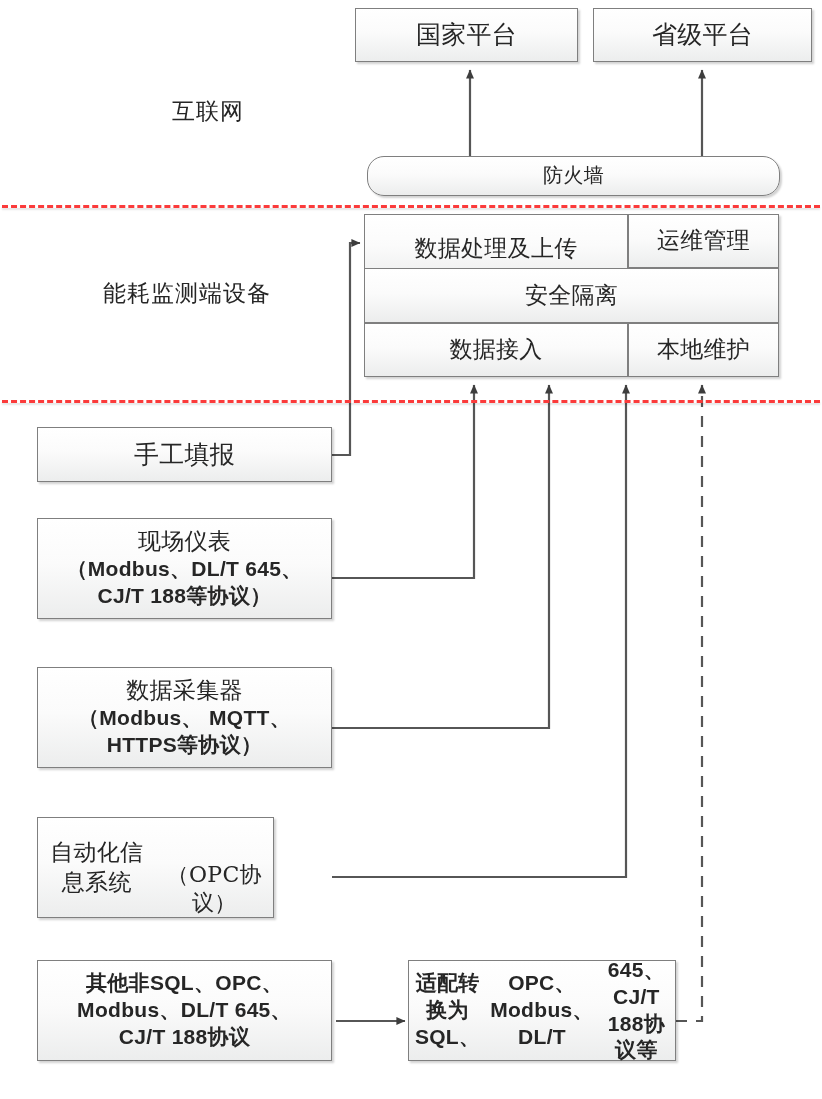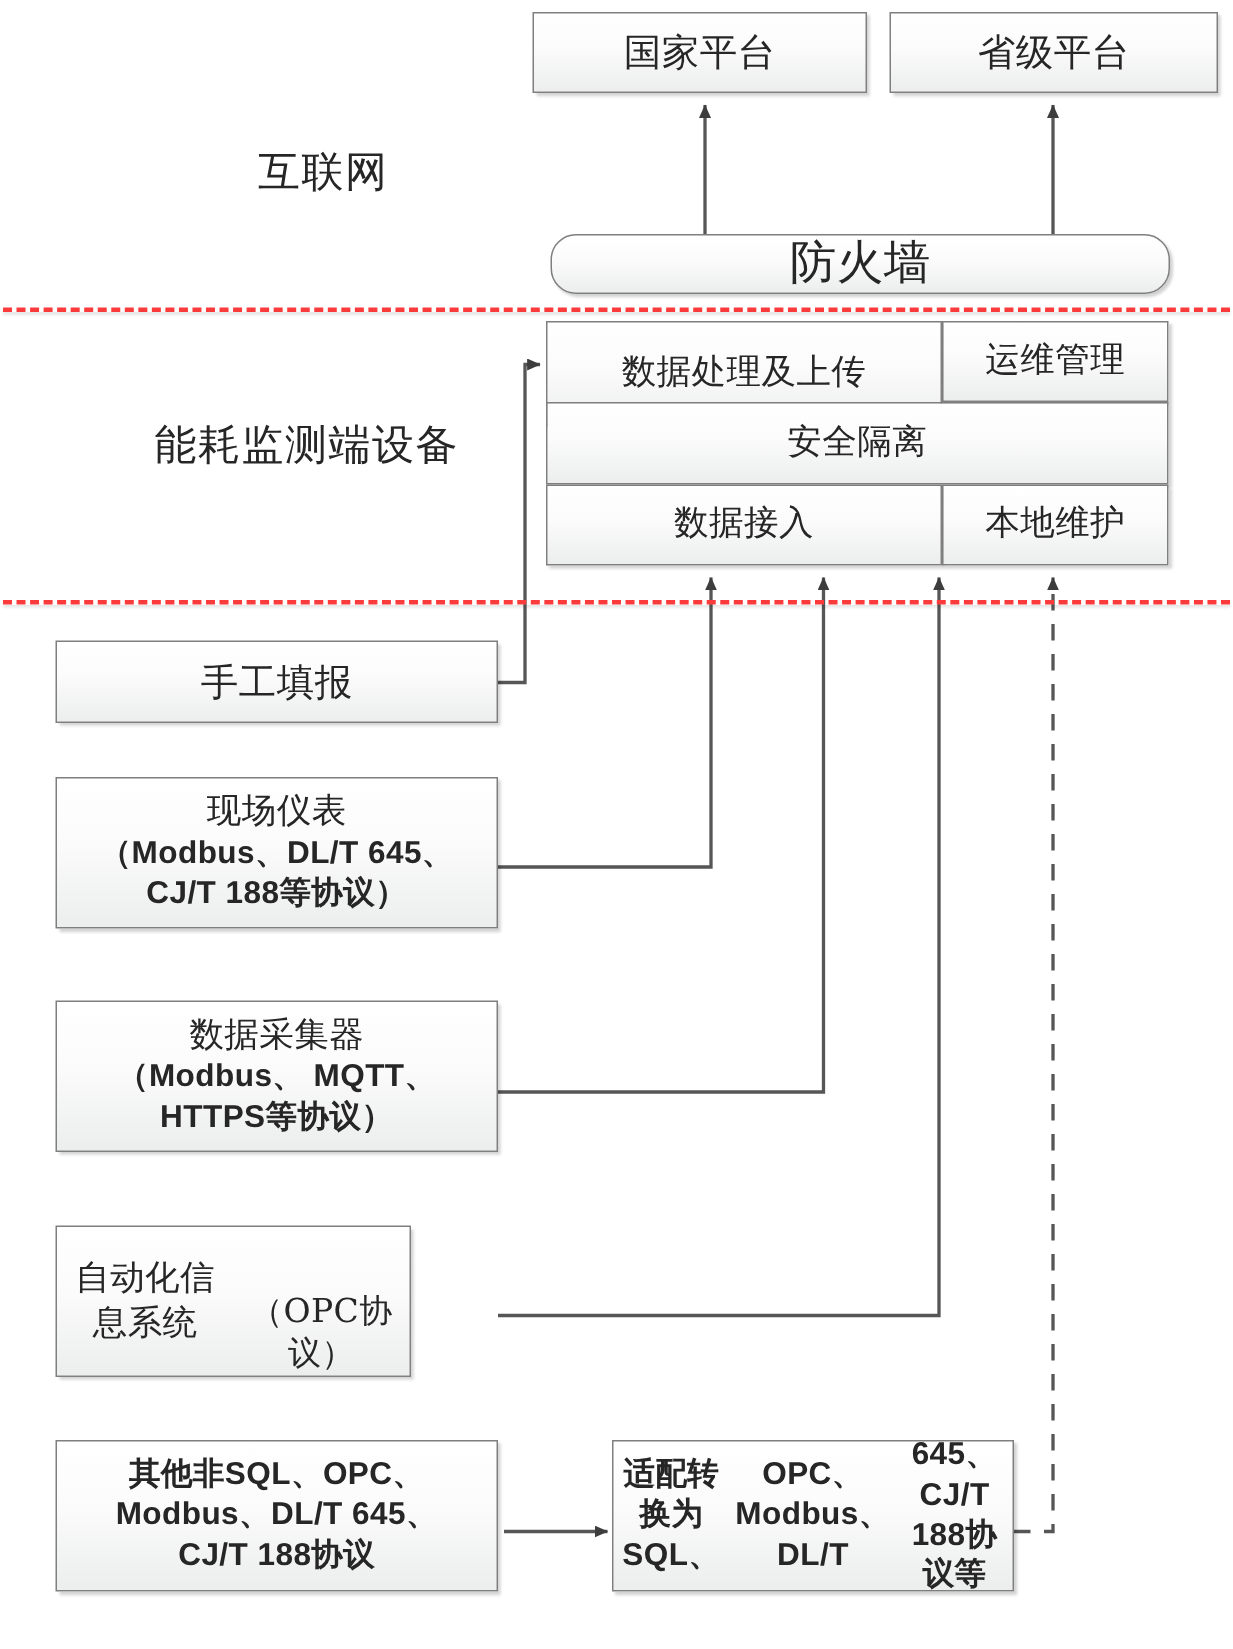--- a/index.html
+++ b/index.html
@@ -29,32 +29,32 @@
     line-height:1.28;
     letter-spacing:0.3px;
   }
   .node .txt{display:block;width:100%;padding:0 4px;}
   .cjk{font-family:"DejaVu Serif","Liberation Serif",serif;}
   .mix{font-family:"Liberation Sans","DejaVu Sans",sans-serif;font-weight:600;}
 
   
   .platform{font-size:25px;}
   
-  .firewall{font-size:31px;border-radius:17px;}
+  .firewall{font-size:20px;border-radius:17px;}
   
   .cell{font-size:23px;}
   
   .src-1line{font-size:25px;}
   .src-multi{font-size:21px;}
 
   
   .region-label{
     position:absolute;
     font-family:"DejaVu Serif","Liberation Serif",serif;
-    font-size:28px;
+    font-size:23px;
     color:#262626;
     white-space:nowrap;
     letter-spacing:1px;
   }
 
   
   .redline{
     position:absolute;
     height:0;
     border-top:3px dashed #fb3b3b;

